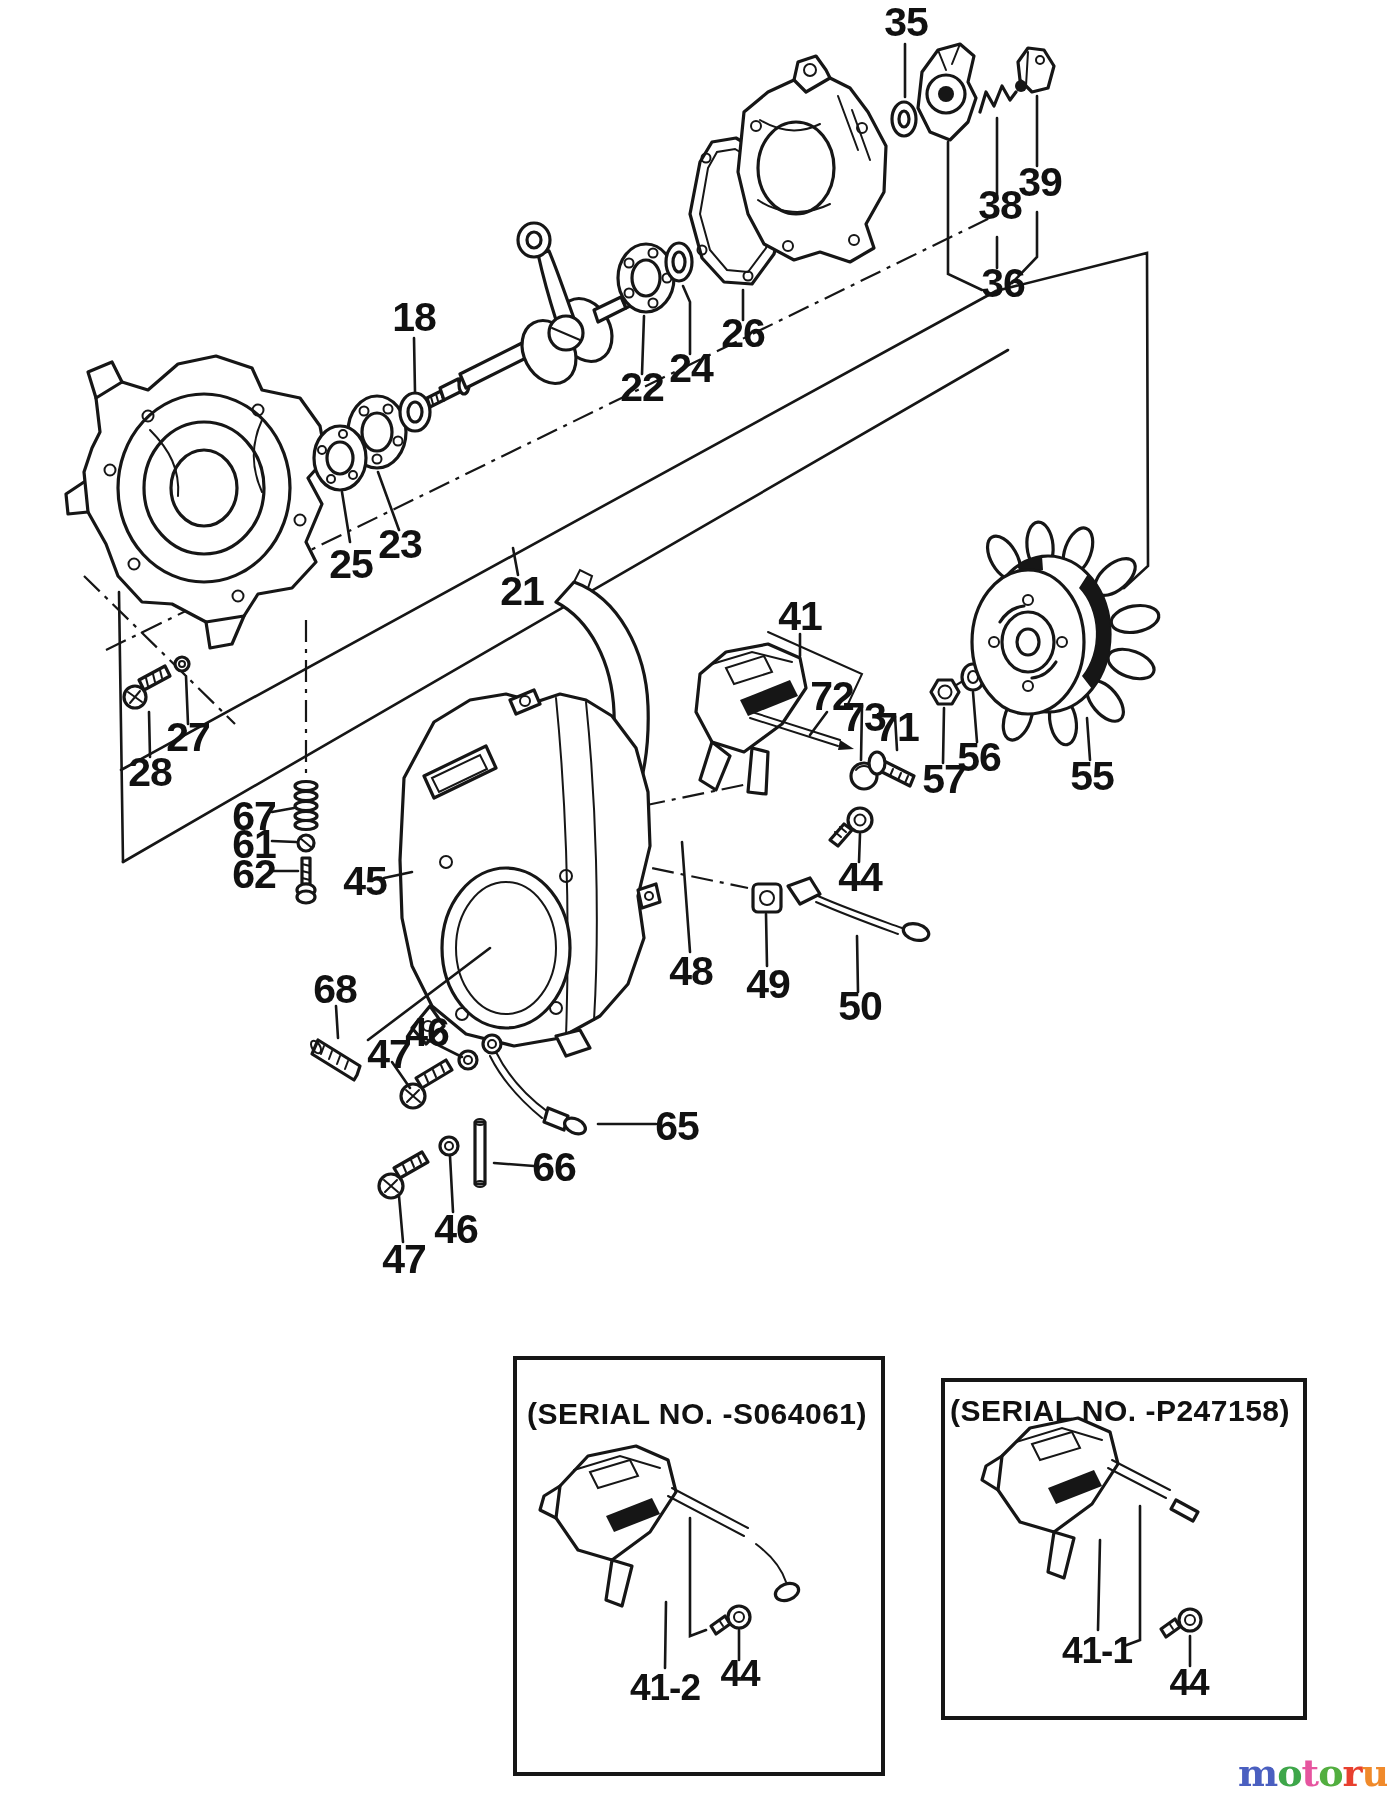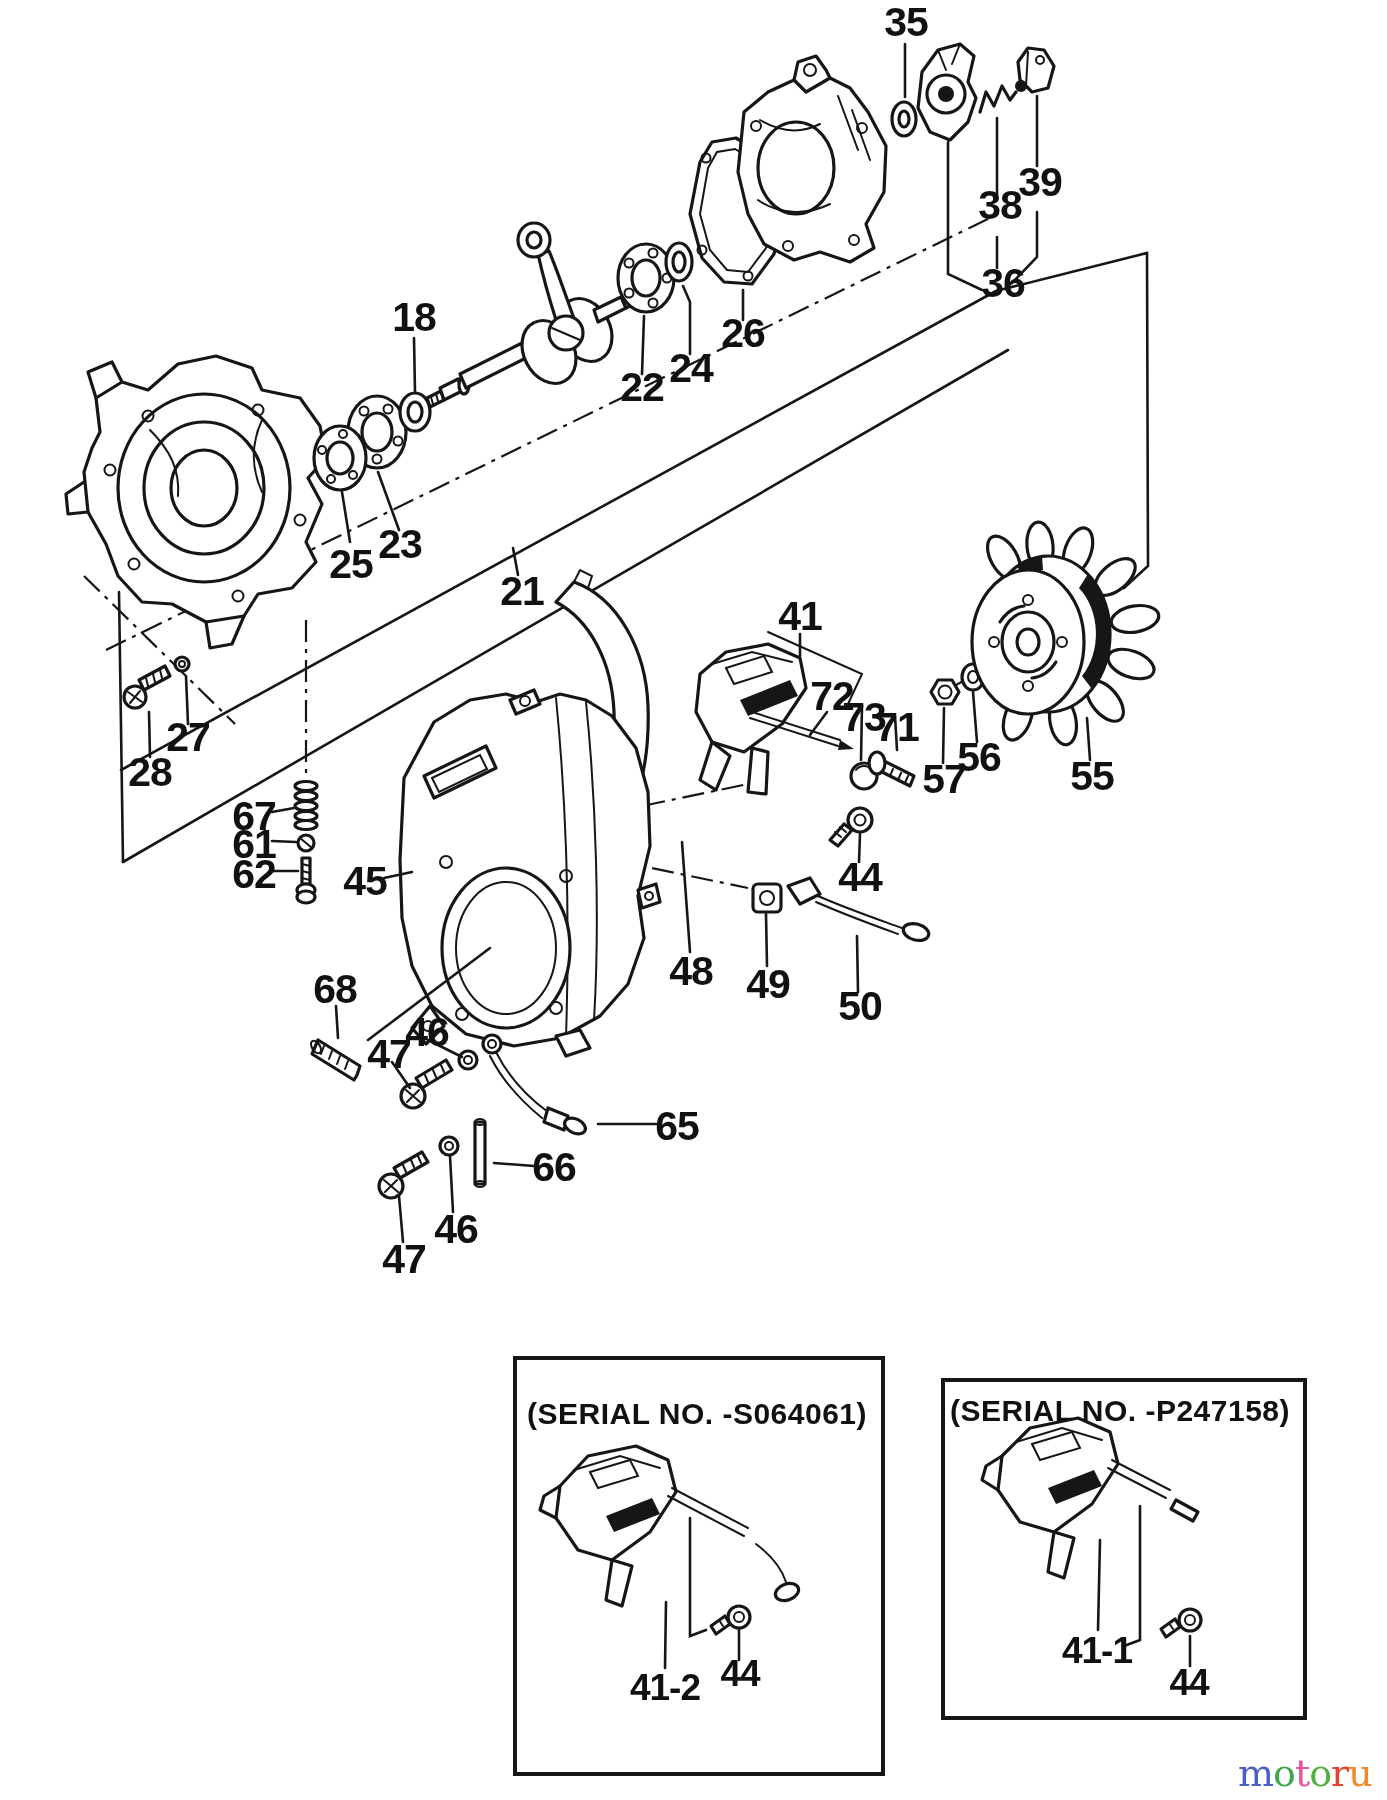--- a/index.html
+++ b/index.html
@@ -12,21 +12,21 @@
   svg .dk{fill:#161616;stroke:none;}
   svg .ldr{fill:none;stroke:#161616;stroke-width:2.6;stroke-linecap:round;}
   svg .dash{fill:none;stroke:#161616;stroke-width:2.2;stroke-dasharray:22 7 4 7;}
   svg .callout{font-family:"Liberation Sans",sans-serif;font-size:41px;font-weight:700;
        fill:#111;text-anchor:middle;letter-spacing:-1px;}
   svg .inset-callout{font-family:"Liberation Sans",sans-serif;font-size:37px;font-weight:700;
        fill:#111;text-anchor:middle;letter-spacing:-1px;}
   svg .inset-title{font-family:"Liberation Sans",sans-serif;font-size:30px;font-weight:700;
        fill:#111;text-anchor:middle;letter-spacing:0.5px;}
   .logo{position:absolute;left:1238px;top:1752px;width:145px;text-align:left;white-space:nowrap;
-        font-family:"DejaVu Serif",serif;font-weight:400;font-size:38px;line-height:42px;letter-spacing:-1px;}
+        font-family:"DejaVu Serif",serif;font-weight:700;font-size:38px;line-height:42px;letter-spacing:-1px;}
 </style>
 </head>
 <body>
 
 <div class="page">
 <svg id="diagram-svg" width="1387" height="1800" viewBox="0 0 1387 1800">
 
   <g>
     <path class="dash" d="M 106,650 L 1002,212"></path>
     <path class="dash" d="M 84,576 L 235,724"></path>

